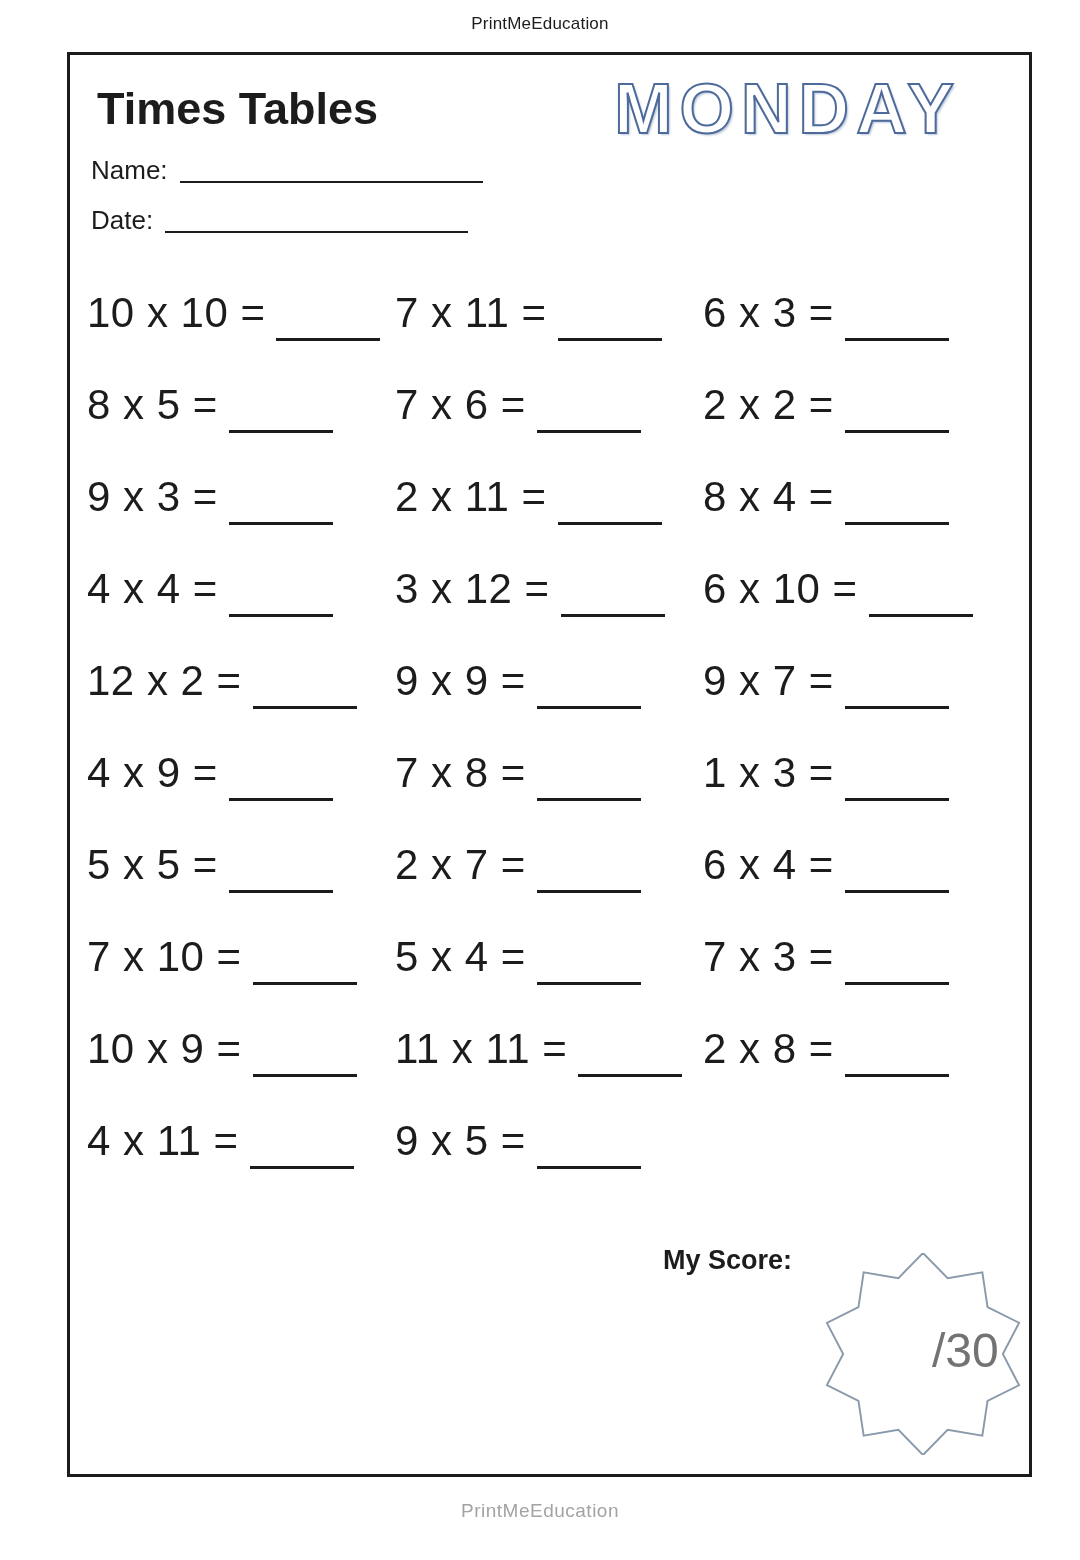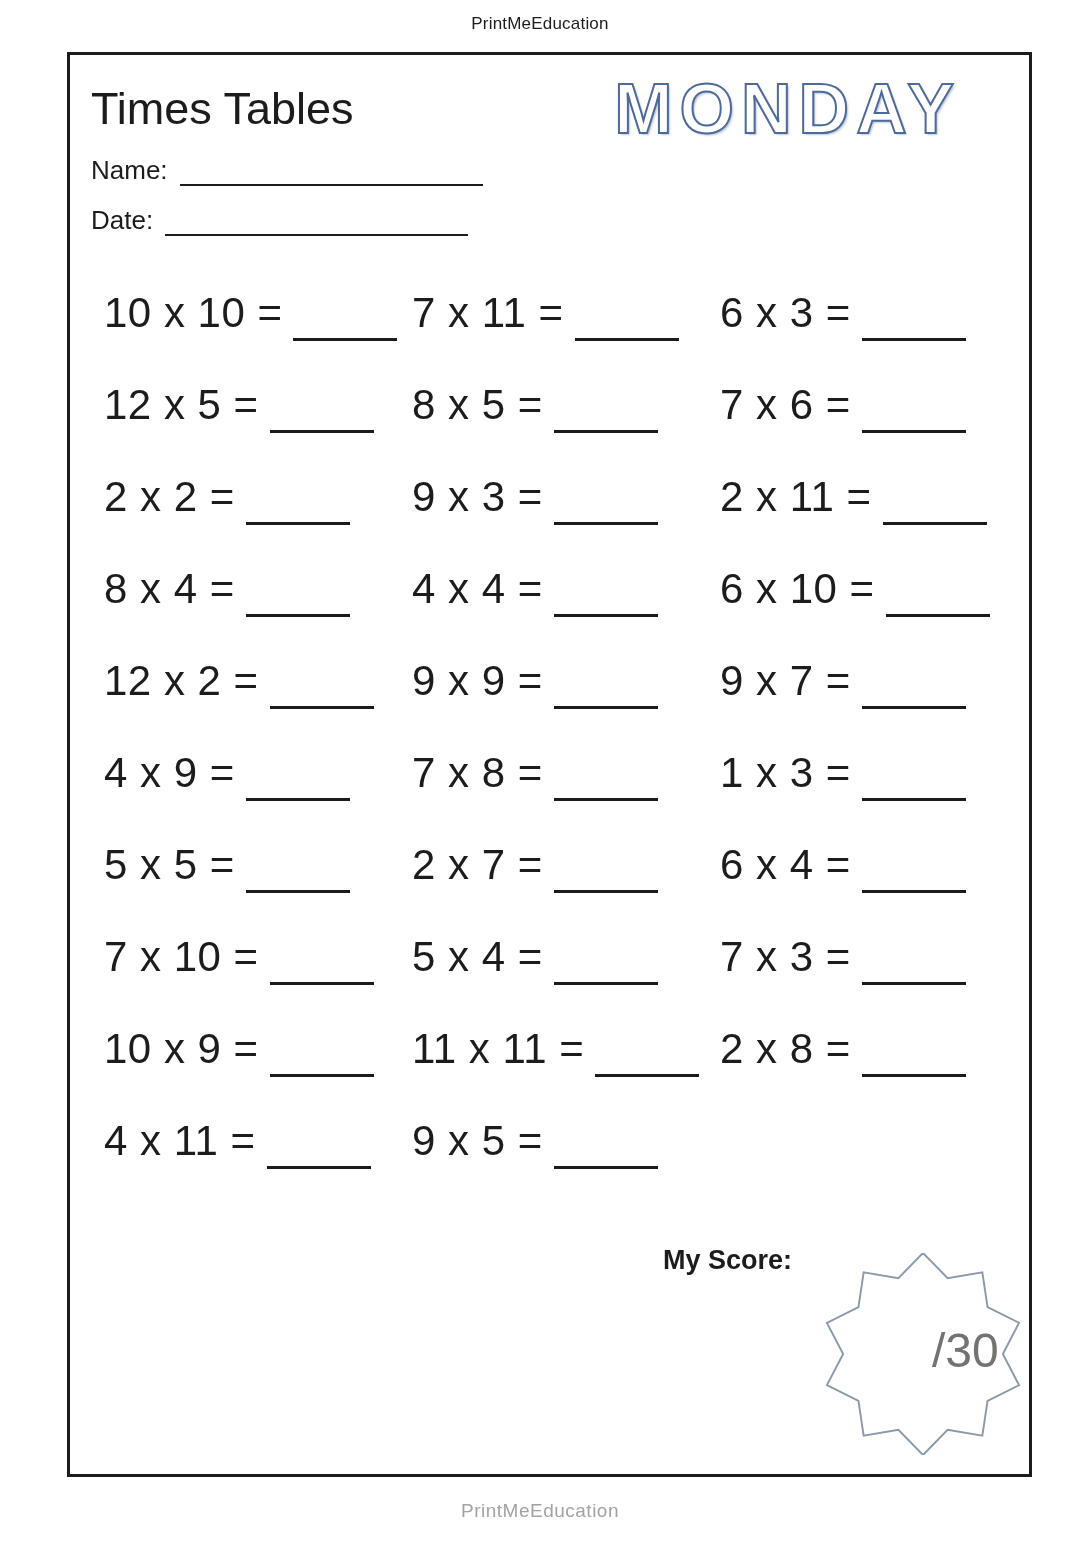--- a/index.html
+++ b/index.html
@@ -21,55 +21,55 @@
   }
   .sheet {
     position: absolute;
     left: 67px; top: 52px;
     width: 965px; height: 1425px;
     border: 3px solid #1c1c1c;
     background: #ffffff;
   }
   .title {
     position: absolute;
-    left: 21px; top: 28px;
+    left: 27px; top: 28px;
     font-size: 45px;
-    font-weight: 400;
+    font-weight: 700;
     color: #1c1c1c;
   }
   .day {
     position: absolute;
     right: 68px; top: 14px;
     font-size: 70px;
     font-weight: 700;
     letter-spacing: 7px;
     color: #ffffff;
     -webkit-text-stroke: 2px #4d6a9b;
     text-shadow: 2px 2px 2px rgba(110, 135, 170, 0.45);
     text-align: right;
   }
   .field {
     position: absolute;
     left: 21px;
     display: flex;
-    align-items: flex-end;
+    align-items: flex-start;
     font-size: 26px;
   }
   .field-name { top: 100px; }
   .field-date { top: 150px; }
   .field-label { padding-right: 12px; }
   .field-line {
     width: 303px;
     height: 28px;
     border-bottom: 2px solid #1c1c1c;
     display: inline-block;
   }
   .problems {
     position: absolute;
-    left: 34px; top: 212px;
+    left: 17px; top: 212px;
     width: 900px;
     display: grid;
     grid-template-columns: 308px 308px 284px;
     grid-auto-rows: 92px;
   }
   .problem {
     display: flex;
     align-items: center;
     font-size: 42px;
     white-space: nowrap;
@@ -139,24 +139,20 @@
   <div class="problem">
     <span class="expr">7 x 11 =</span>
     <span class="blank"></span>
   </div>
 
   <div class="problem">
     <span class="expr">6 x 3 =</span>
     <span class="blank"></span>
   </div>
 
-  <div class="problem">
-    <span class="expr">12 x 5 =</span>
-    <span class="blank"></span>
-  </div>
 
   <div class="problem">
     <span class="expr">8 x 5 =</span>
     <span class="blank"></span>
   </div>
 
   <div class="problem">
     <span class="expr">7 x 6 =</span>
     <span class="blank"></span>
   </div>
@@ -179,20 +175,24 @@
   <div class="problem">
     <span class="expr">8 x 4 =</span>
     <span class="blank"></span>
   </div>
 
   <div class="problem">
     <span class="expr">4 x 4 =</span>
     <span class="blank"></span>
   </div>
 
+  <div class="problem">
+    <span class="expr">3 x 12 =</span>
+    <span class="blank"></span>
+  </div>
 
   <div class="problem">
     <span class="expr">6 x 10 =</span>
     <span class="blank"></span>
   </div>
 
   <div class="problem">
     <span class="expr">12 x 2 =</span>
     <span class="blank"></span>
   </div>

